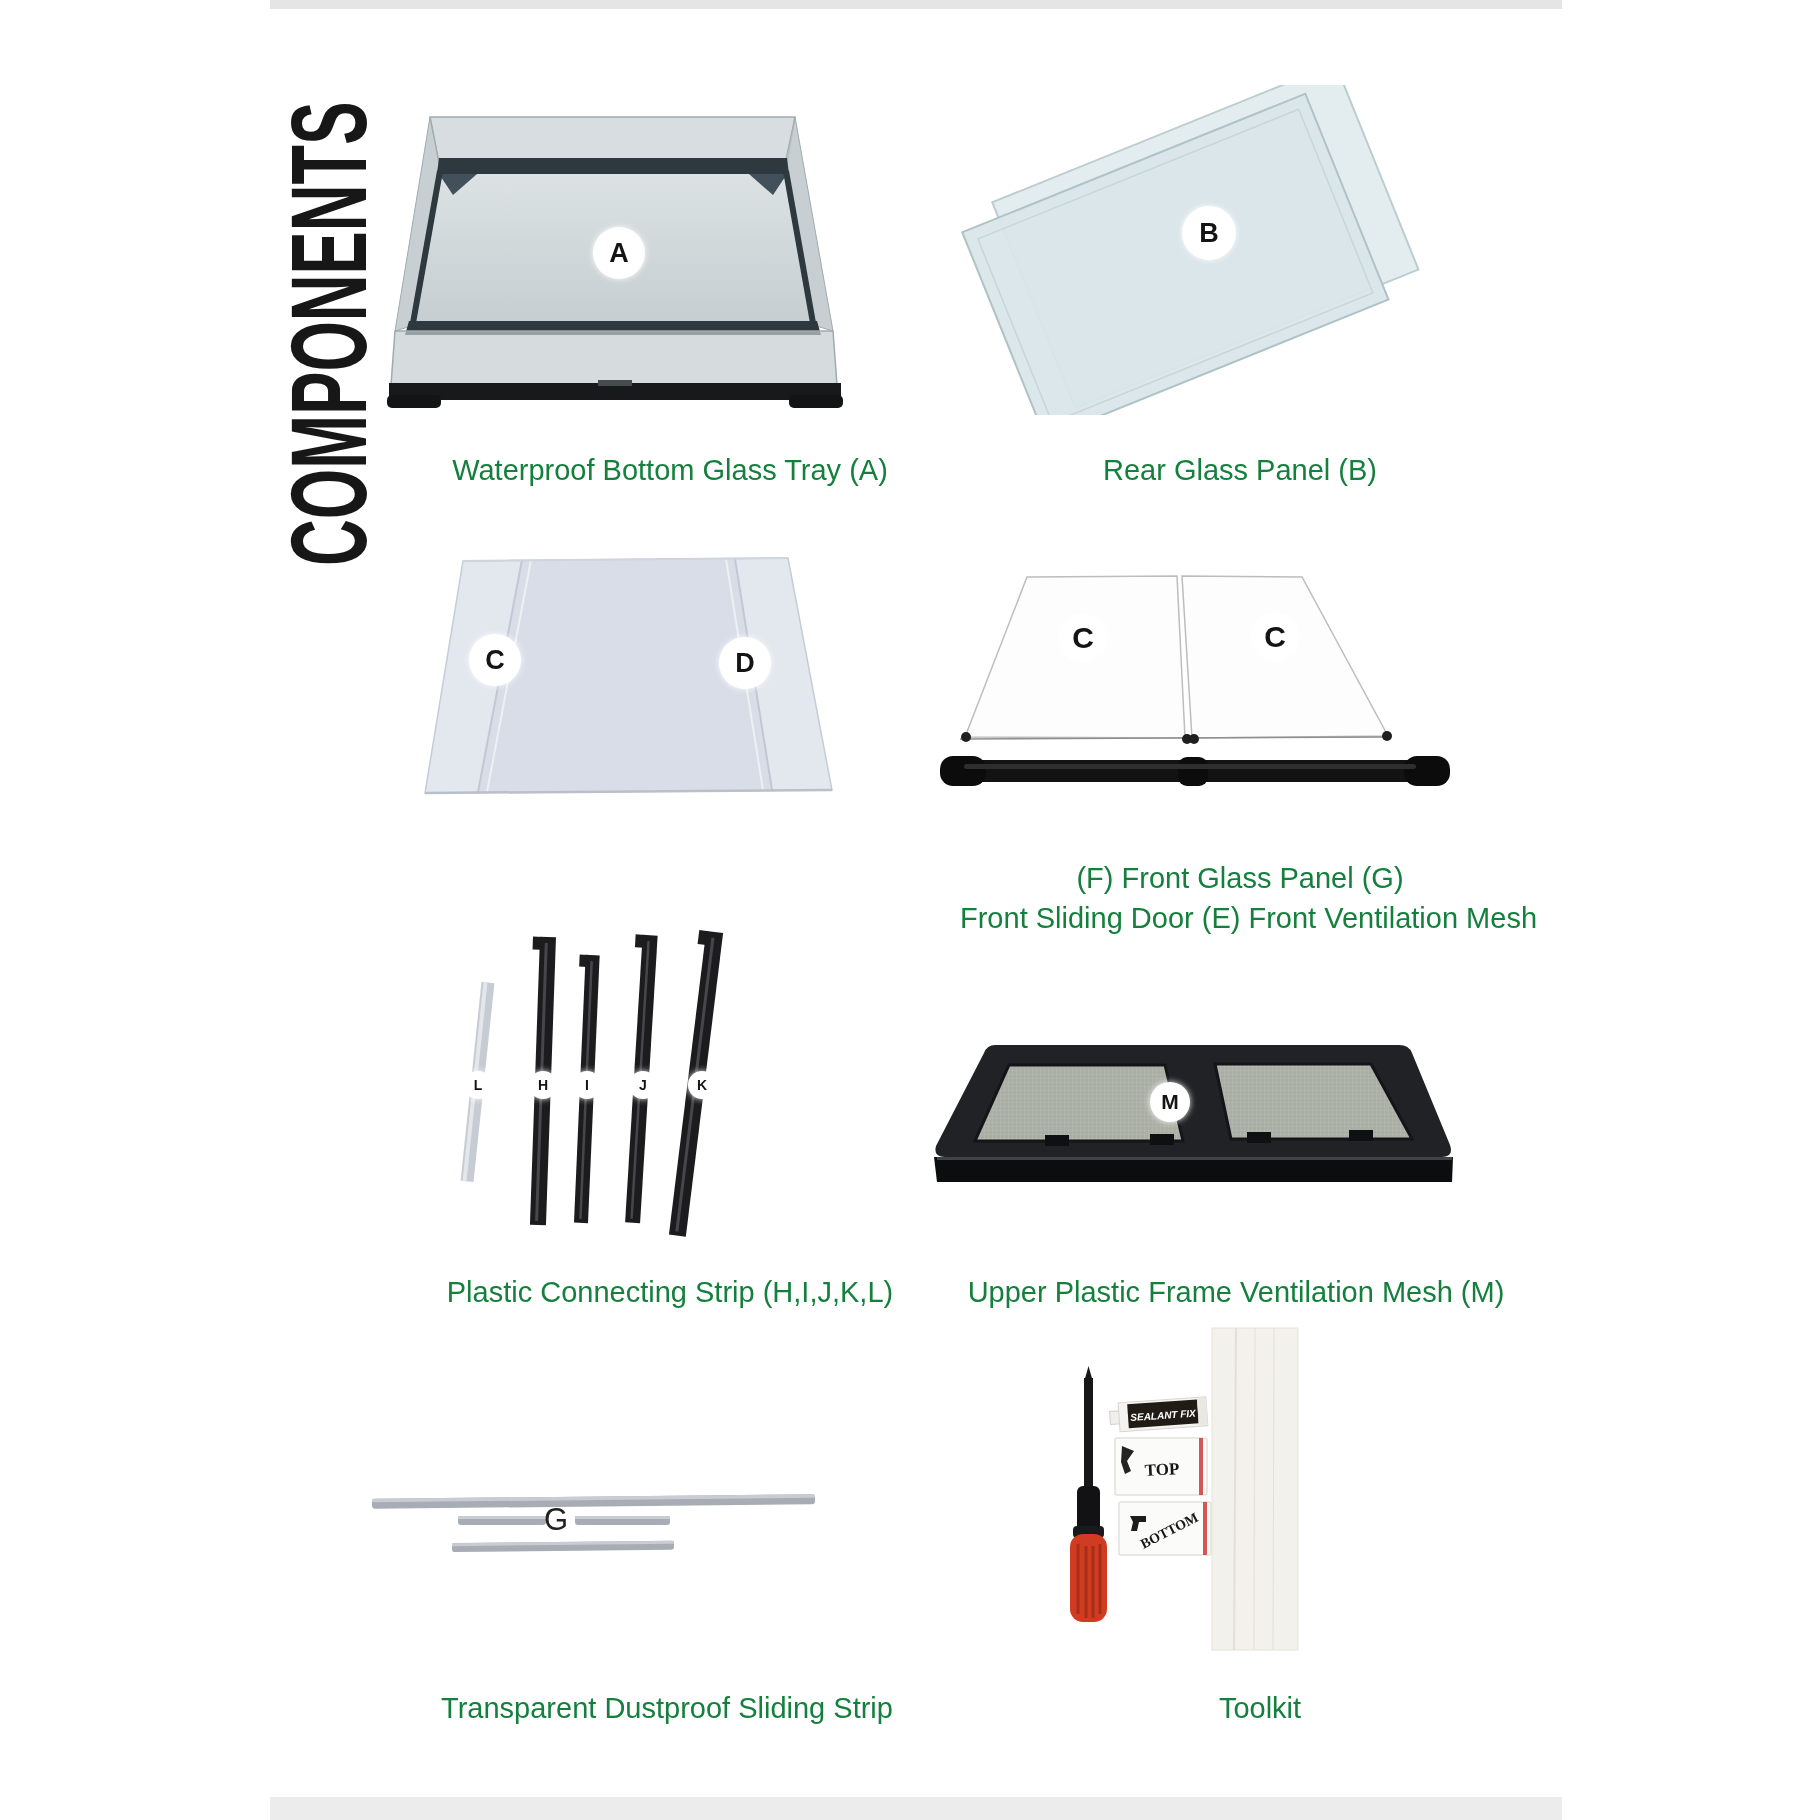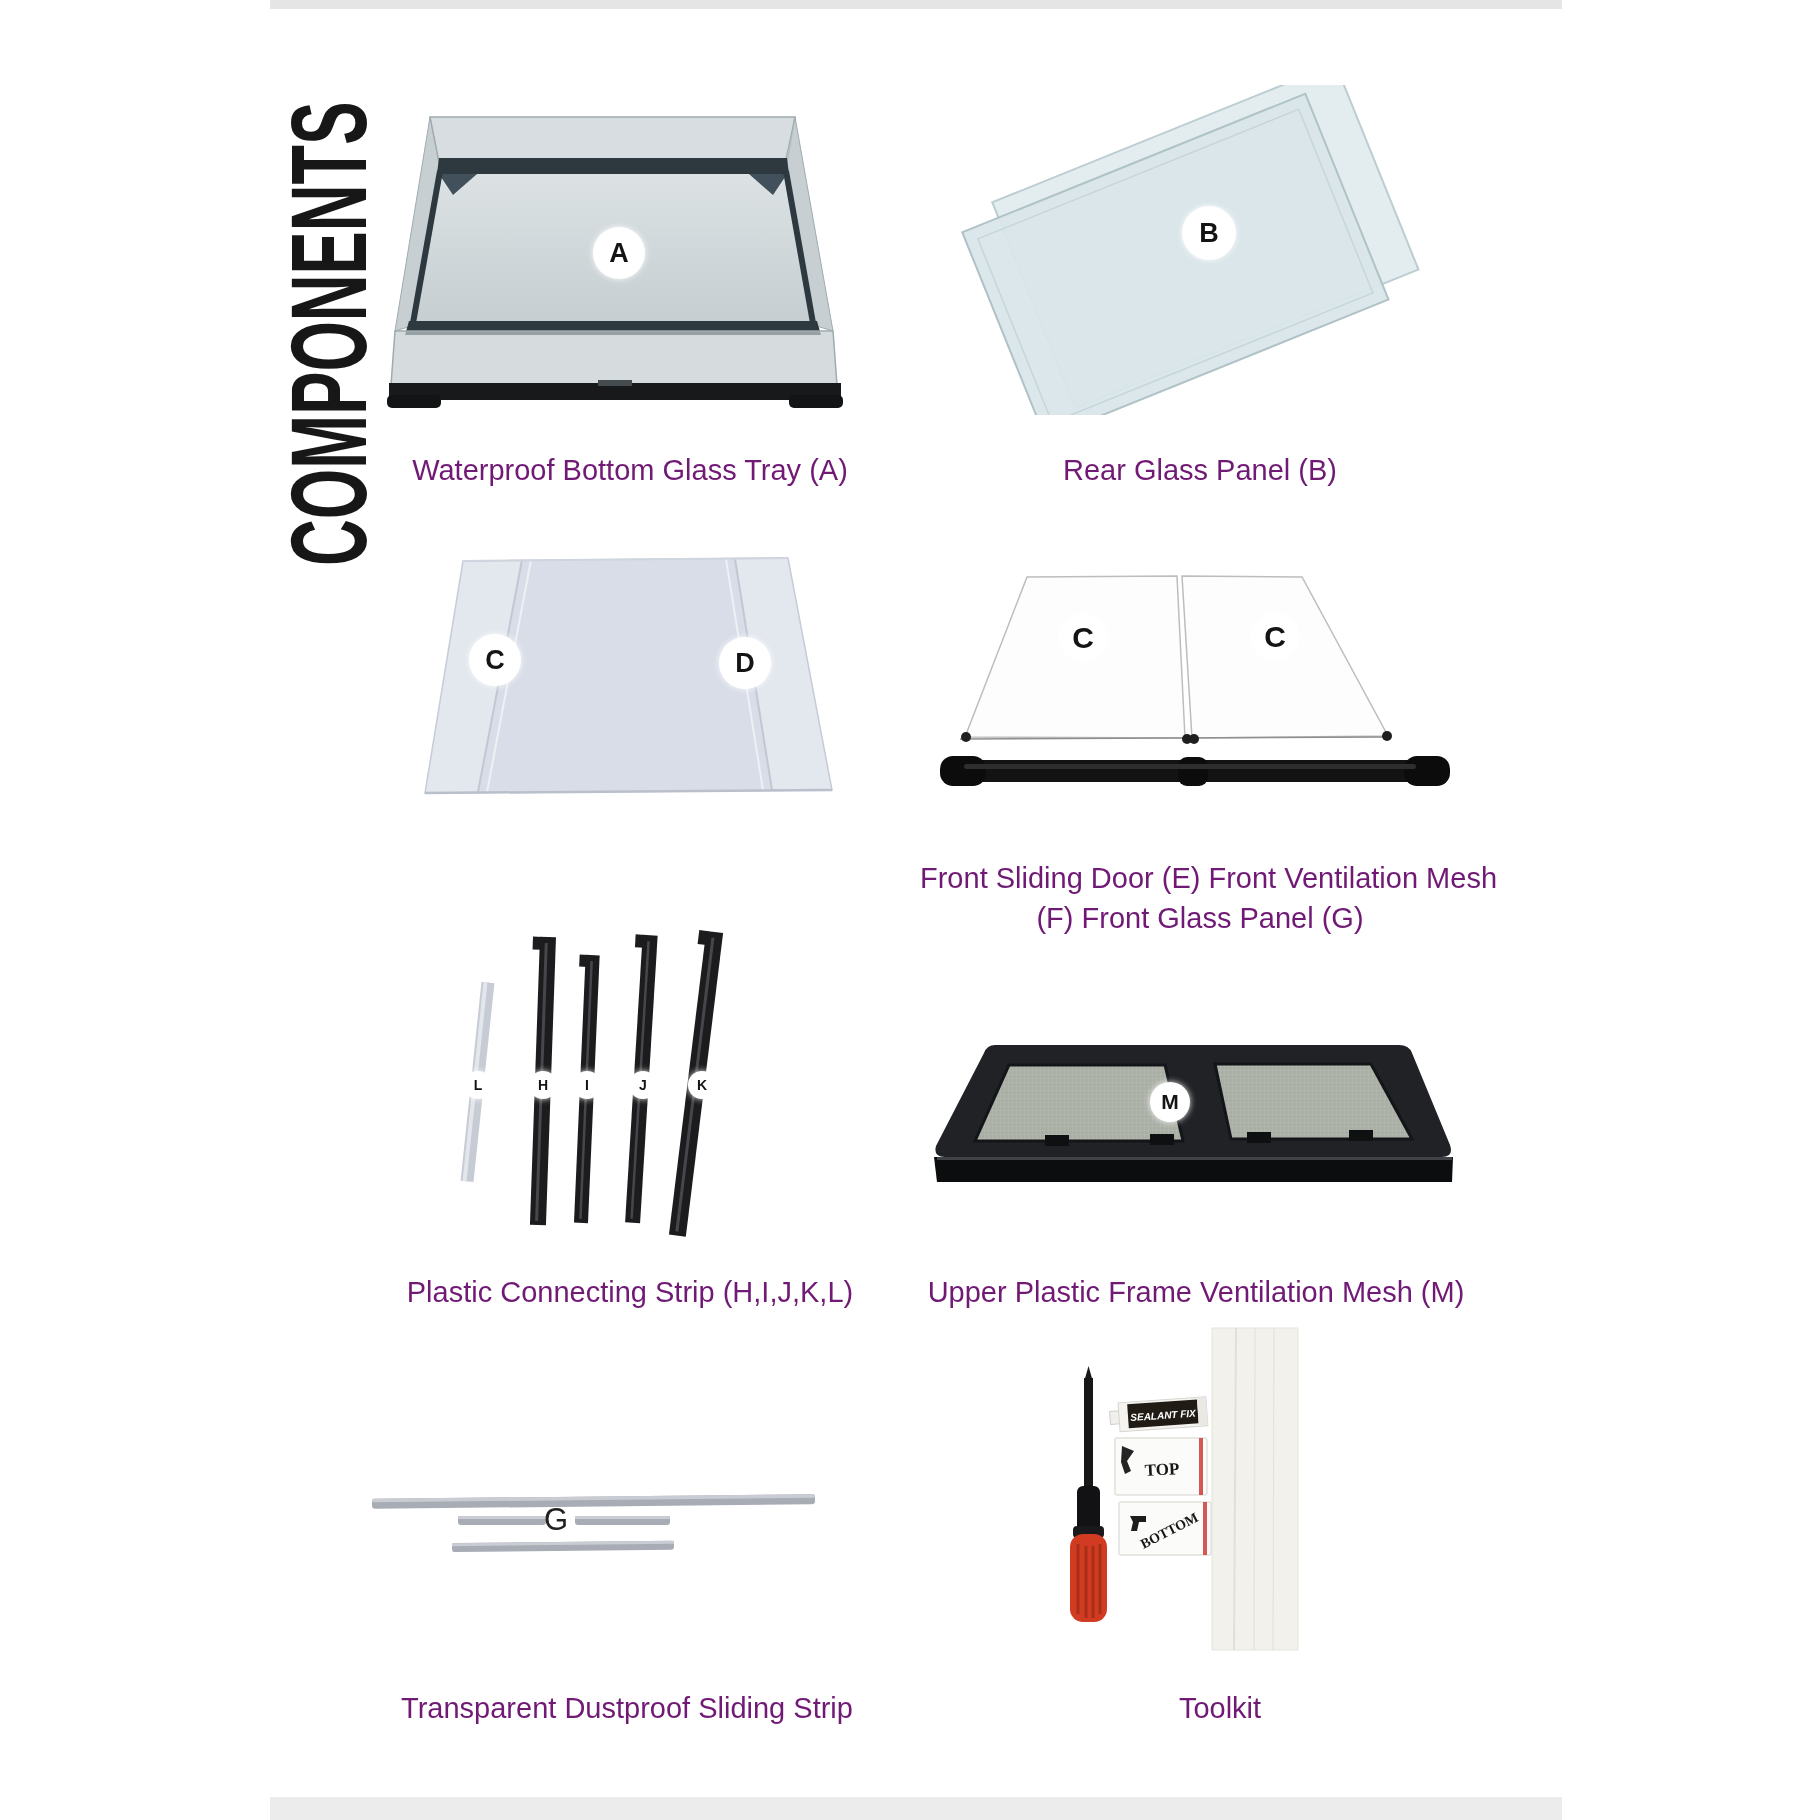--- a/index.html
+++ b/index.html
@@ -12,21 +12,21 @@
   .edge.bottom{top:1797px;height:23px;background:#ececec;}
   .vtitle-wrap{position:absolute;left:274px;top:88px;width:110px;height:478px;}
   .vtitle{
     display:inline-block;white-space:nowrap;font-size:108px;font-weight:700;color:#171717;
     transform-origin:0 0;transform:translateY(478px) rotate(-90deg) scaleX(0.60);
     letter-spacing:0px;line-height:110px;
   }
   .fig{position:absolute;}
   .caption{
     position:absolute;text-align:center;font-size:29px;line-height:40px;
-    color:#701a75;white-space:nowrap;
+    color:#15803d;white-space:nowrap;margin-left:40px;
   }
   .badge{
     position:absolute;background:#ffffff;border-radius:50%;
     display:flex;align-items:center;justify-content:center;
     color:#141414;font-weight:700;box-shadow:0 0 6px rgba(255,255,255,0.9);
   }
   .badge.lg{width:52px;height:52px;font-size:27px;}
   .badge.md{width:48px;height:48px;font-size:30px;font-weight:600;}
   .badge.m{width:40px;height:40px;font-size:21px;}
   .badge.sm{width:28px;height:28px;font-size:14px;}
@@ -139,22 +139,22 @@
       <rect x="34" y="204" width="452" height="5" rx="2.5" fill="#2e2e2e"></rect>
     </svg>
   </div>
   <div class="badge md" style="left:1059px;top:614px;">
     <span>C</span>
   </div>
   <div class="badge md" style="left:1251px;top:613px;">
     <span>C</span>
   </div>
   <div class="caption" style="left:920px;top:858px;width:560px;">
+    <div>(F) Front Glass Panel (G)</div>
     <div>Front Sliding Door (E) Front Ventilation Mesh</div>
-    <div>(F) Front Glass Panel (G)</div>
   </div>
 
   <div class="fig" style="left:430px;top:925px;width:310px;height:320px;">
     <svg width="310" height="320" viewBox="0 0 310 320">
 
       <g transform="rotate(6 48 157)">
         <rect x="41" y="57" width="13" height="200" fill="#c7cbd4"></rect>
         <rect x="43" y="57" width="4" height="200" fill="#e3e6eb"></rect>
       </g>
 

